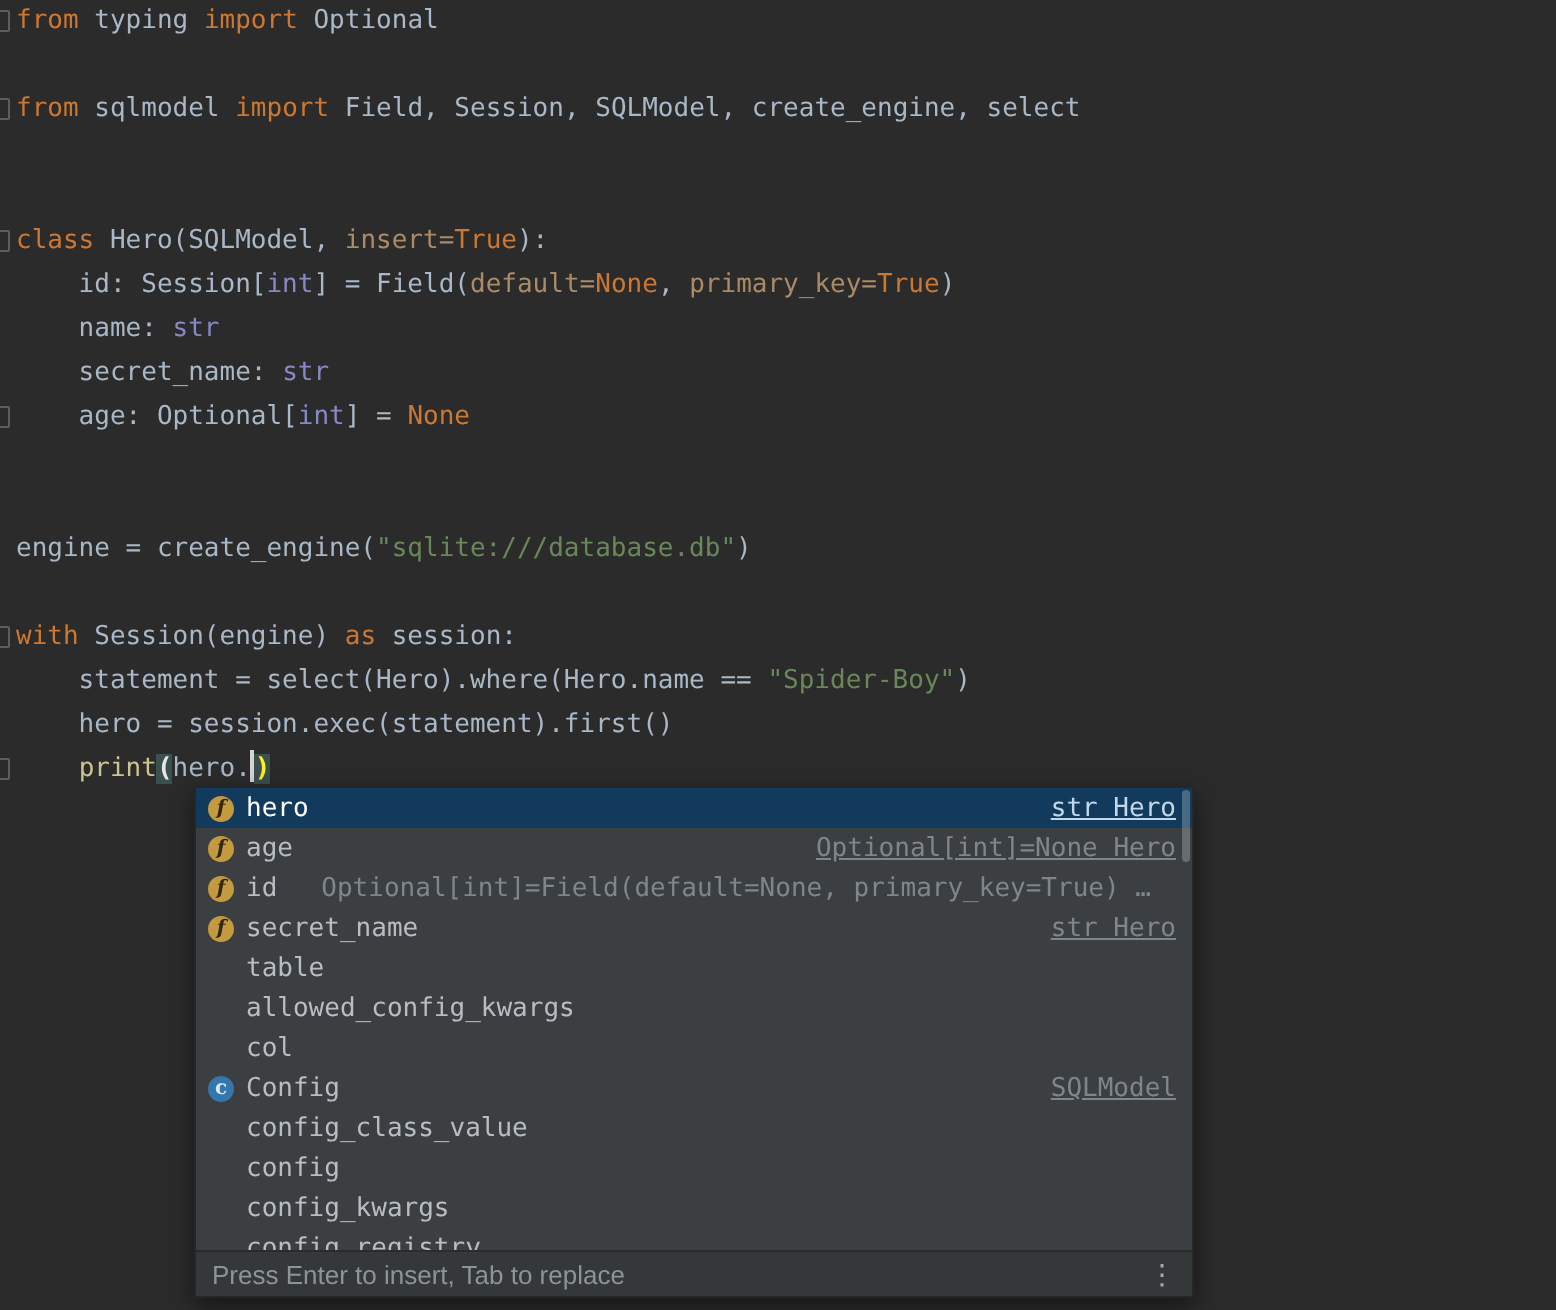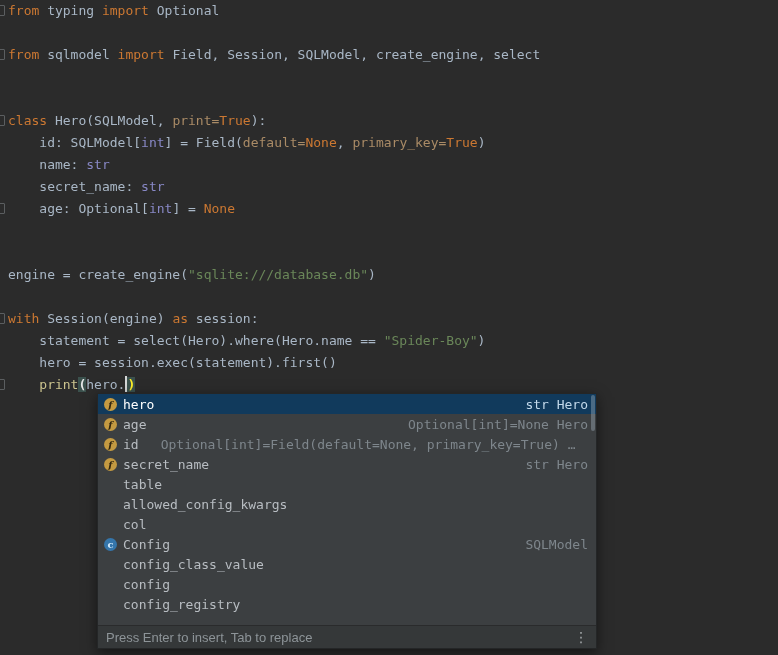--- a/index.html
+++ b/index.html
@@ -38,43 +38,43 @@
               font-size:13px;white-space:pre;}
   .popup-item.selected{background:var(--sel-bg);}
   .ci{width:13px;height:13px;border-radius:50%;flex:0 0 13px;margin-right:6px;
       font:italic bold 10px/13px "DejaVu Serif",serif;text-align:center;}
   .ci-f{background:#c49a41;color:#33270e;}
   .ci-c{background:#3576ab;color:#d3eafc;font-style:normal;}
   .ci-empty{background:transparent;}
   .item-label{color:#b8bdc2;}
   .popup-item.selected .item-label{color:#ffffff;}
   .item-tail{color:#7e868c;margin-left:22px;overflow:hidden;}
-  .item-right{margin-left:auto;color:#7e868c;}
+  .item-right{margin-left:auto;color:#7e868c;text-decoration:underline;}
   .popup-item.selected .item-right{color:#c2d8ea;}
   .popup-scrollbar{position:absolute;right:1px;top:1px;width:4px;height:36px;
                    border-radius:2px;background:rgba(169,183,198,.38);}
   .popup-footer{height:23px;background:#353839;border-top:1px solid #2a2b2c;
                 display:flex;align-items:center;padding:0 8px;
                 font-family:"Liberation Sans",sans-serif;font-size:13px;
                 color:#8d9498;}
   .kebab-icon{margin-left:auto;color:#a7abae;font-size:14px;line-height:1;
               cursor:pointer;letter-spacing:0;}
 </style>
 </head>
 <body>
 
 <div class="editor">
   <div id="code-lines">
       <div class="code-line"><span class="gutter-icon"></span><span class="tok-kw">from</span><span class="tok-txt"> typing </span><span class="tok-kw">import</span><span class="tok-txt"> Optional</span></div>
       <div class="code-line"></div>
       <div class="code-line"><span class="gutter-icon"></span><span class="tok-kw">from</span><span class="tok-txt"> sqlmodel </span><span class="tok-kw">import</span><span class="tok-txt"> Field, Session, SQLModel, create_engine, select</span></div>
       <div class="code-line"></div>
       <div class="code-line"></div>
-      <div class="code-line"><span class="gutter-icon"></span><span class="tok-kw">class</span><span class="tok-txt"> Hero(SQLModel, </span><span class="tok-kwarg">print=</span><span class="tok-kw">True</span><span class="tok-txt">):</span></div>
-      <div class="code-line"><span class="tok-txt">    id: SQLModel[</span><span class="tok-builtin">int</span><span class="tok-txt">] = Field(</span><span class="tok-kwarg">default=</span><span class="tok-kw">None</span><span class="tok-txt">, </span><span class="tok-kwarg">primary_key=</span><span class="tok-kw">True</span><span class="tok-txt">)</span></div>
+      <div class="code-line"><span class="gutter-icon"></span><span class="tok-kw">class</span><span class="tok-txt"> Hero(SQLModel, </span><span class="tok-kwarg">insert=</span><span class="tok-kw">True</span><span class="tok-txt">):</span></div>
+      <div class="code-line"><span class="tok-txt">    id: Session[</span><span class="tok-builtin">int</span><span class="tok-txt">] = Field(</span><span class="tok-kwarg">default=</span><span class="tok-kw">None</span><span class="tok-txt">, </span><span class="tok-kwarg">primary_key=</span><span class="tok-kw">True</span><span class="tok-txt">)</span></div>
       <div class="code-line"><span class="tok-txt">    name: </span><span class="tok-builtin">str</span></div>
       <div class="code-line"><span class="tok-txt">    secret_name: </span><span class="tok-builtin">str</span></div>
       <div class="code-line"><span class="gutter-icon"></span><span class="tok-txt">    age: Optional[</span><span class="tok-builtin">int</span><span class="tok-txt">] = </span><span class="tok-kw">None</span></div>
       <div class="code-line"></div>
       <div class="code-line"></div>
       <div class="code-line"><span class="tok-txt">engine = create_engine(</span><span class="tok-str">"sqlite:///database.db"</span><span class="tok-txt">)</span></div>
       <div class="code-line"></div>
       <div class="code-line"><span class="gutter-icon"></span><span class="tok-kw">with</span><span class="tok-txt"> Session(engine) </span><span class="tok-kw">as</span><span class="tok-txt"> session:</span></div>
       <div class="code-line"><span class="tok-txt">    statement = select(Hero).where(Hero.name == </span><span class="tok-str">"Spider-Boy"</span><span class="tok-txt">)</span></div>
       <div class="code-line"><span class="tok-txt">    hero = session.exec(statement).first()</span></div>
@@ -87,20 +87,21 @@
       <div class="popup-item selected"><span class="ci ci-f">f</span><span class="item-label">hero</span><span class="item-right">str Hero</span></div>
       <div class="popup-item"><span class="ci ci-f">f</span><span class="item-label">age</span><span class="item-right">Optional[int]=None Hero</span></div>
       <div class="popup-item"><span class="ci ci-f">f</span><span class="item-label">id</span><span class="item-tail">Optional[int]=Field(default=None, primary_key=True) …</span></div>
       <div class="popup-item"><span class="ci ci-f">f</span><span class="item-label">secret_name</span><span class="item-right">str Hero</span></div>
       <div class="popup-item"><span class="ci ci-empty"></span><span class="item-label">table</span></div>
       <div class="popup-item"><span class="ci ci-empty"></span><span class="item-label">allowed_config_kwargs</span></div>
       <div class="popup-item"><span class="ci ci-empty"></span><span class="item-label">col</span></div>
       <div class="popup-item"><span class="ci ci-c">c</span><span class="item-label">Config</span><span class="item-right">SQLModel</span></div>
       <div class="popup-item"><span class="ci ci-empty"></span><span class="item-label">config_class_value</span></div>
       <div class="popup-item"><span class="ci ci-empty"></span><span class="item-label">config</span></div>
+      <div class="popup-item"><span class="ci ci-empty"></span><span class="item-label">config_kwargs</span></div>
       <div class="popup-item"><span class="ci ci-empty"></span><span class="item-label">config_registry</span></div>
       <div class="popup-scrollbar"></div>
     </div>
   <div class="popup-scrollbar-holder"></div>
   <div class="popup-footer">
     <span>Press Enter to insert, Tab to replace</span>
     <span class="kebab-icon">⋮</span>
   </div>
 </div>
 

